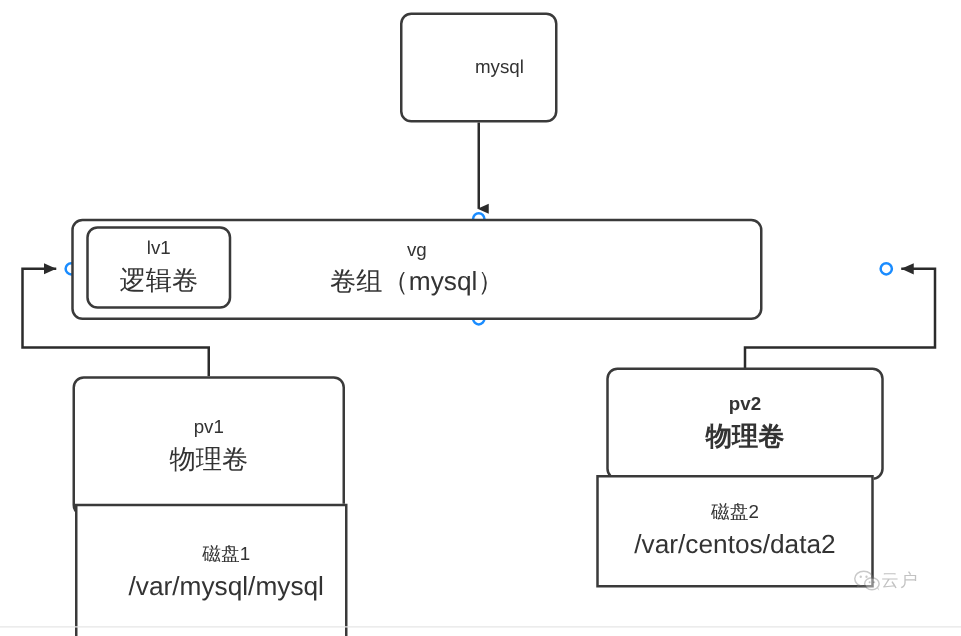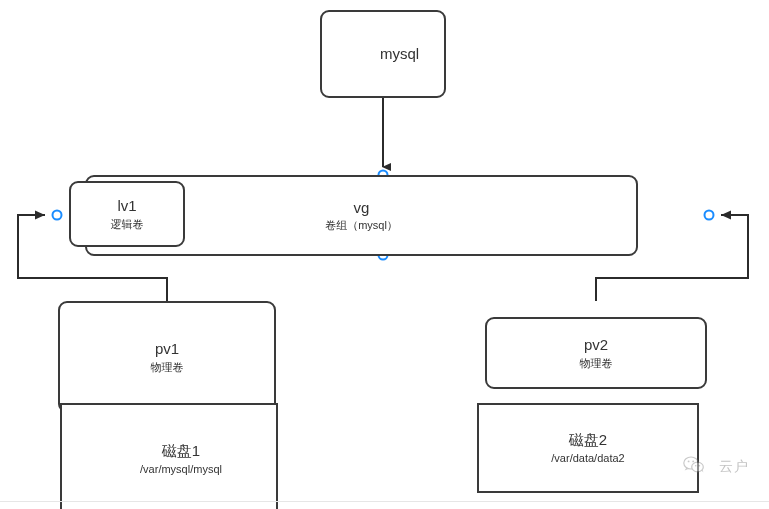--- a/index.html
+++ b/index.html
@@ -35,43 +35,43 @@
     align-items: center;
     justify-content: center;
     color: #333333;
     font-size: 15px;
     line-height: 1.45;
     text-align: center;
     white-space: nowrap;
   }
   .rounded { border-radius: 9px; }
   .square  { border-radius: 0; }
-  .node .line2 { font-size: 11px; }
+  .node .line2 { font-size: 21px; }
 
   
   #node-mysql { left: 320px; top: 10px;  width: 126px; height: 88px; padding-left: 33px; }
   #node-vg    { left: 57px;  top: 175px; width: 553px; height: 81px;
-                display: block; margin-left: 28px; }
+                display: block; }
   #vg-label   { position: absolute; left: 0; right: 0; top: 50%;
                 transform: translateY(-50%);
                 text-align: center; color: #333; font-size: 15px;
                 line-height: 1.45; pointer-events: none; }
   #node-lv1   { left: 69px;  top: 181px; width: 116px; height: 66px; align-items: center; }
   #node-pv1   { left: 58px;  top: 301px; width: 218px; height: 112px; }
-  #node-pv2   { left: 485px; top: 317px; width: 222px; height: 72px; }
+  #node-pv2   { left: 485px; top: 294px; width: 222px; height: 90px; font-weight: bold; }
   #node-disk1 { left: 60px;  top: 403px; width: 218px; height: 112px; padding-left: 24px; }
-  #node-disk2 { left: 477px; top: 403px; width: 222px; height: 90px; }
+  #node-disk2 { left: 477px; top: 380px; width: 222px; height: 90px; }
 
   
   #watermark {
     position: absolute;
     left: 683px; top: 456px;
     display: flex;
-    align-items: center;
-    gap: 14px;
+    align-items: flex-start;
+    gap: 0;
     opacity: 0.42;
   }
   #watermark .wm-text {
     font-size: 14px;
     color: #6f6f6f;
     letter-spacing: 1px;
     white-space: nowrap;
   }
   #bottom-rule {
     position: absolute;
@@ -141,21 +141,21 @@
     <span class="line2">物理卷</span>
   </div>
 
   <div class="node square" id="node-disk1">
     <span class="line1">磁盘1</span>
     <span class="line2">/var/mysql/mysql</span>
   </div>
 
   <div class="node square" id="node-disk2">
     <span class="line1">磁盘2</span>
-    <span class="line2">/var/data/data2</span>
+    <span class="line2">/var/centos/data2</span>
   </div>
 
   <div id="watermark">
     <span>
       <svg width="22" height="18" viewBox="0 0 22 18" xmlns="http://www.w3.org/2000/svg">
         <ellipse cx="8" cy="7" rx="7.2" ry="6" fill="none" stroke="#808080" stroke-width="1.2"></ellipse>
         <path d="M3.5,11.5 L1.6,14.4 L5.2,12.9 Z" fill="#808080"></path>
         <circle cx="5.6" cy="5.4" r="0.95" fill="#808080"></circle>
         <circle cx="10.2" cy="5.4" r="0.95" fill="#808080"></circle>
         <ellipse cx="14.5" cy="11" rx="5.8" ry="4.8" fill="#ffffff" stroke="#808080" stroke-width="1.2"></ellipse>

